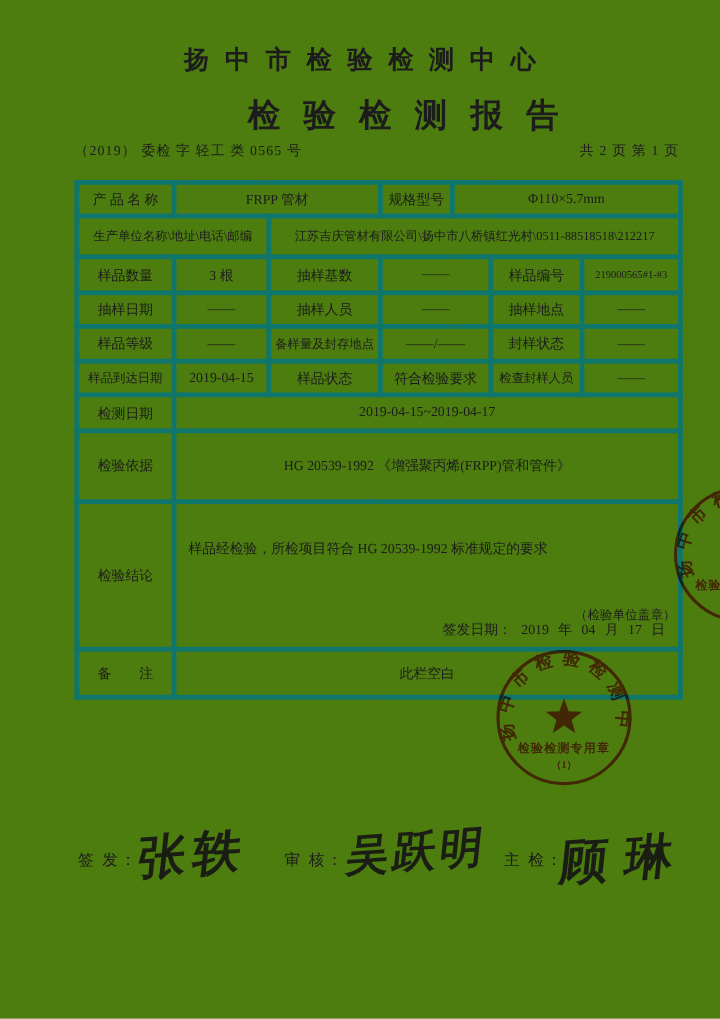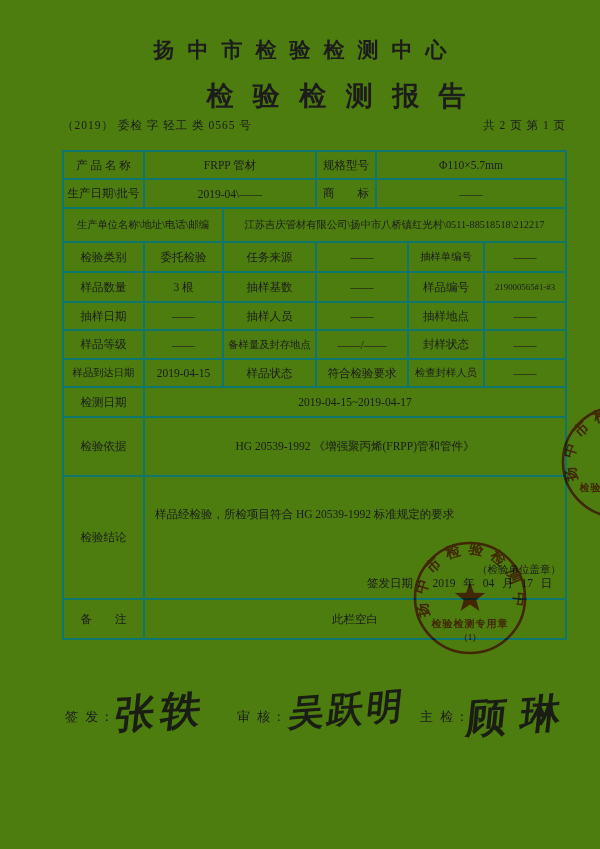--- a/index.html
+++ b/index.html
@@ -25,21 +25,21 @@
     position:absolute;top:118px;left:62px;right:34px;
     display:flex;justify-content:space-between;align-items:baseline;
     font-size:11.5px;letter-spacing:1px;
   }
   table.report{
     position:absolute;top:150px;left:62px;
     border-collapse:collapse;table-layout:fixed;width:503px;
     font-size:11.5px;
   }
   table.report td{
-    border:2px solid #0f766e;text-align:center;vertical-align:middle;
+    border:4px solid #0f766e;text-align:center;vertical-align:middle;
     padding:0 2px;overflow:hidden;white-space:nowrap;margin-top:43px;
   }
   table.report{border:2px solid #191919;}
   td.left{text-align:left;padding-left:9px;}
   td.small{font-size:10.3px;}
   td.tiny{font-size:8.8px;letter-spacing:0;}
   td.rel{position:relative;white-space:normal;}
   .concl-text{position:absolute;top:30px;left:10px;right:6px;text-align:left;font-size:11.5px;}
   .seal-note{position:absolute;top:86px;left:332px;font-size:10.5px;white-space:nowrap;}
   .issue-line{position:absolute;bottom:7px;left:222px;font-size:11.5px;white-space:nowrap;word-spacing:5px;}
@@ -80,37 +80,23 @@
         <col style="width:76px">
         <col style="width:82px">
     </colgroup>
     <tbody>
         <tr style="height:28px">
       <td>产 品 名 称</td>
       <td colspan="2">FRPP 管材</td>
       <td>规格型号</td>
       <td colspan="3">Φ110×5.7mm</td>
     </tr>
-    <tr style="height:29px">
-      <td>生产日期\批号</td>
-      <td colspan="2">2019-04\——</td>
-      <td>商　　标</td>
-      <td colspan="3">——</td>
-    </tr>
     <tr style="height:34px">
       <td colspan="2" class="small">生产单位名称\地址\电话\邮编</td>
       <td colspan="5" class="small">江苏吉庆管材有限公司\扬中市八桥镇红光村\0511-88518518\212217</td>
-    </tr>
-    <tr style="height:30px">
-      <td>检验类别</td>
-      <td>委托检验</td>
-      <td>任务来源</td>
-      <td colspan="2">——</td>
-      <td class="small">抽样单编号</td>
-      <td>——</td>
     </tr>
     <tr style="height:30px">
       <td>样品数量</td>
       <td>3 根</td>
       <td>抽样基数</td>
       <td colspan="2">——</td>
       <td>样品编号</td>
       <td class="tiny">219000565#1-#3</td>
     </tr>
     <tr style="height:28px">

